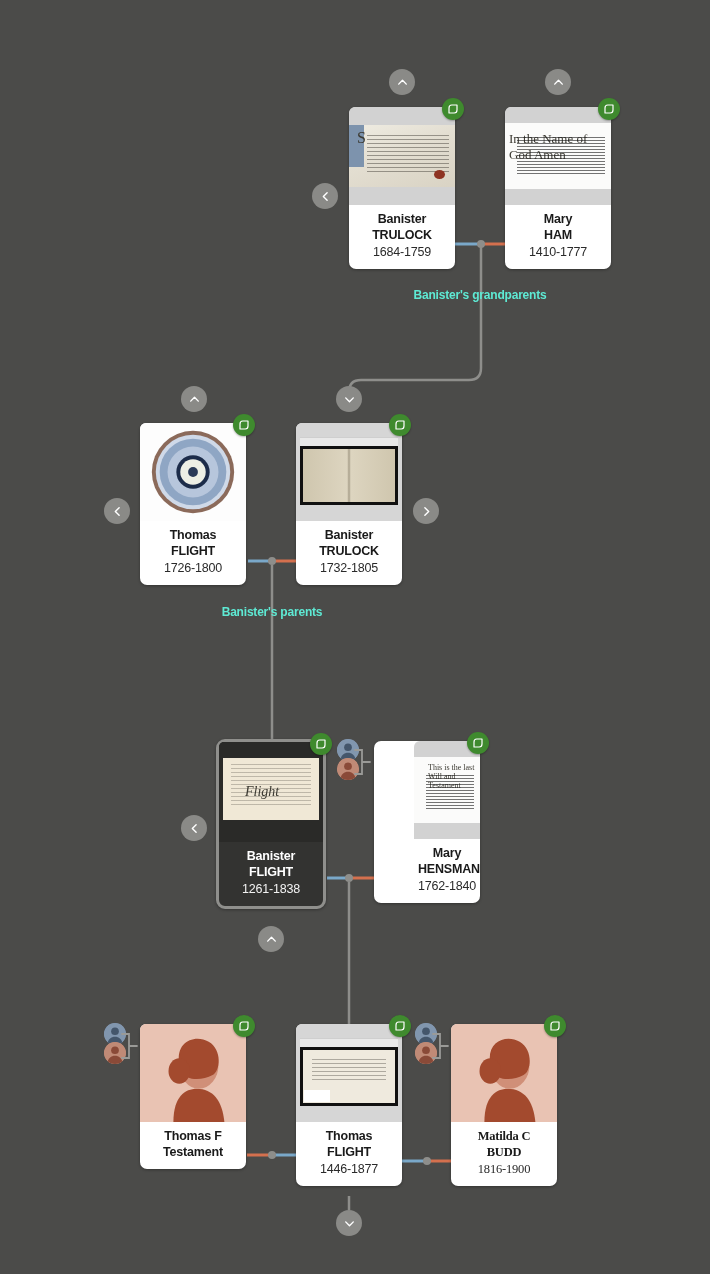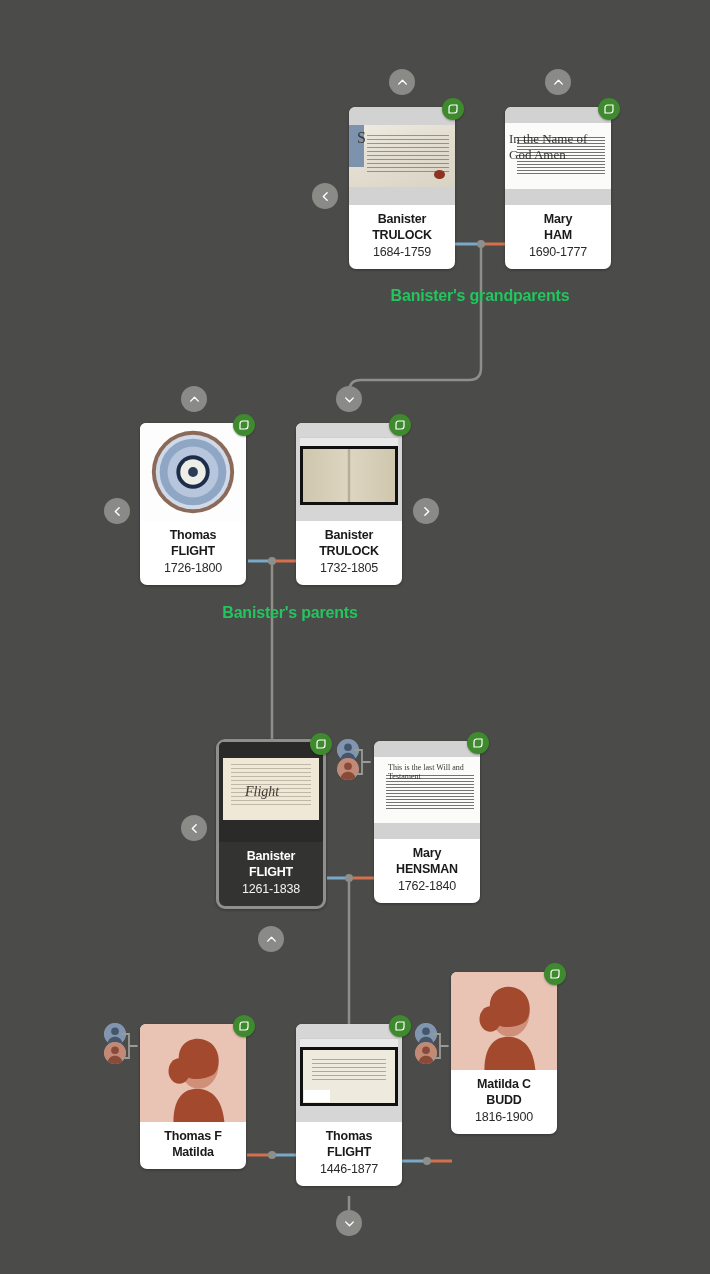--- a/index.html
+++ b/index.html
@@ -141,22 +141,22 @@
     justify-content: center;
     z-index: 7;
     cursor: pointer;
     border: none;
   }
   .nav-btn svg { width: 13px; height: 13px; display: block; }
 
   
   .gen-label {
     position: absolute;
-    color: #22c55e;
-    font-size: 16px;
+    color: #5eead4;
+    font-size: 12px;
     font-weight: bold;
     line-height: 17px;
     text-align: center;
     letter-spacing: -0.2px;
     z-index: 3;
     white-space: pre-line;
   }
 
   
   .doc-parchment {
@@ -308,21 +308,21 @@
       <div class="thumb-art">
         <div class="doc-white">
           <div class="ink-swirl" style="top:8px; left:4px; font-size:13px;">In the Name of God Amen</div>
           <div class="doc-lines"></div>
         </div>
       </div>
     </div>
     <div class="card-body">
       <div class="card-name">Mary</div>
       <div class="card-surname">HAM</div>
-      <div class="card-dates">1690-1777</div>
+      <div class="card-dates">1410-1777</div>
     </div>
   </div>
 
   <div class="gen-label" style="left:330px; top:287px; width:300px;">Banister's grandparents</div>
 
   <button class="nav-btn" style="left:181px; top:386px;">
     <svg viewBox="0 0 24 24">
       <path d="M5 15 L12 8 L19 15" fill="none" stroke="#fff" stroke-width="2.6" stroke-linecap="round" stroke-linejoin="round"></path>
     </svg>
   </button>
@@ -385,21 +385,21 @@
         </div>
       </div>
     </div>
     <div class="card-body">
       <div class="card-name">Banister</div>
       <div class="card-surname">TRULOCK</div>
       <div class="card-dates">1732-1805</div>
     </div>
   </div>
 
-  <div class="gen-label" style="left:140px; top:604px; width:300px;">Banister's parents</div>
+  <div class="gen-label" style="left:122px; top:604px; width:300px;">Banister's parents</div>
 
   <button class="nav-btn" style="left:181px; top:815px;">
     <svg viewBox="0 0 24 24">
       <path d="M15 5 L8 12 L15 19" fill="none" stroke="#fff" stroke-width="2.6" stroke-linecap="round" stroke-linejoin="round"></path>
     </svg>
   </button>
 
   <div class="parent-indicator" style="left:337px; top:739px;">
     <div class="pi-av male">
       <svg viewBox="0 0 24 24">
@@ -434,21 +434,21 @@
         </div>
       </div>
     </div>
     <div class="card-body">
       <div class="card-name">Banister</div>
       <div class="card-surname">FLIGHT</div>
       <div class="card-dates">1261-1838</div>
     </div>
   </div>
 
-  <div class="person-card" style="left:374px; top:741px;">
+  <div class="person-card" style="left:374px; top:741px;padding-left:40px;">
     <div class="leaf-badge">
       <svg viewBox="0 0 24 24">
         <path d="M20 4 L9.5 4 C6 4 4 6.5 4 10 L4 20 L14.5 20 C18 20 20 17.5 20 14 Z" fill="none" stroke="#fff" stroke-width="2.4" stroke-linejoin="round"></path>
       </svg>
     </div>
     <div class="card-thumb">
       <div class="thumb-art">
         <div class="doc-white">
           <div class="ink-swirl" style="top:6px; left:14px; font-size:8px;">This is the last Will and Testament</div>
           <div class="doc-lines" style="top:18px;"></div>
@@ -501,21 +501,21 @@
           <rect width="100" height="100" fill="#e9c3b3"></rect>
           <path d="M30 100 C30 74 42 66 54 66 C70 66 80 78 82 100 Z" fill="#a34a2e"></path>
           <ellipse cx="56" cy="42" rx="20" ry="24" fill="#d08f78"></ellipse>
           <path d="M36 40 C32 18 52 10 66 18 C80 26 78 48 70 52 C62 56 52 58 44 54 C36 50 34 46 36 40 Z" fill="#a34a2e"></path>
           <ellipse cx="36" cy="48" rx="11" ry="13" fill="#a34a2e"></ellipse>
         </svg>
       </div>
     </div>
     <div class="card-body">
       <div class="card-name">Thomas F</div>
-      <div class="card-surname nocaps">Matilda</div>
+      <div class="card-surname nocaps">Testament</div>
     </div>
   </div>
 
   <div class="person-card" style="left:296px; top:1024px;">
     <div class="leaf-badge">
       <svg viewBox="0 0 24 24">
         <path d="M20 4 L9.5 4 C6 4 4 6.5 4 10 L4 20 L14.5 20 C18 20 20 17.5 20 14 Z" fill="none" stroke="#fff" stroke-width="2.4" stroke-linejoin="round"></path>
       </svg>
     </div>
     <div class="card-thumb">
@@ -548,21 +548,21 @@
         <circle cx="12" cy="12" r="12" fill="#c08a76"></circle>
         <circle cx="12" cy="9" r="4.2" fill="#8a4a38"></circle>
         <path d="M3.5 24 C4 17.5 8 15 12 15 C16 15 20 17.5 20.5 24 Z" fill="#8a4a38"></path>
       </svg>
     </div>
     <svg class="pi-bracket" viewBox="0 0 18 46">
       <path d="M2 11 L9 11 L9 35 L2 35 M9 23 L17 23" fill="none" stroke="#9a9a97" stroke-width="1.8" stroke-linecap="round"></path>
     </svg>
   </div>
 
-  <div class="person-card" style="left:451px; top:972px;">
+  <div class="person-card" style="left:451px; top:1024px;font-family:Liberation Serif, serif;">
     <div class="leaf-badge">
       <svg viewBox="0 0 24 24">
         <path d="M20 4 L9.5 4 C6 4 4 6.5 4 10 L4 20 L14.5 20 C18 20 20 17.5 20 14 Z" fill="none" stroke="#fff" stroke-width="2.4" stroke-linejoin="round"></path>
       </svg>
     </div>
     <div class="card-thumb">
       <div class="thumb-art portrait-art">
         <svg viewBox="0 0 100 100">
           <rect width="100" height="100" fill="#e9c3b3"></rect>
           <path d="M30 100 C30 74 42 66 54 66 C70 66 80 78 82 100 Z" fill="#a34a2e"></path>

